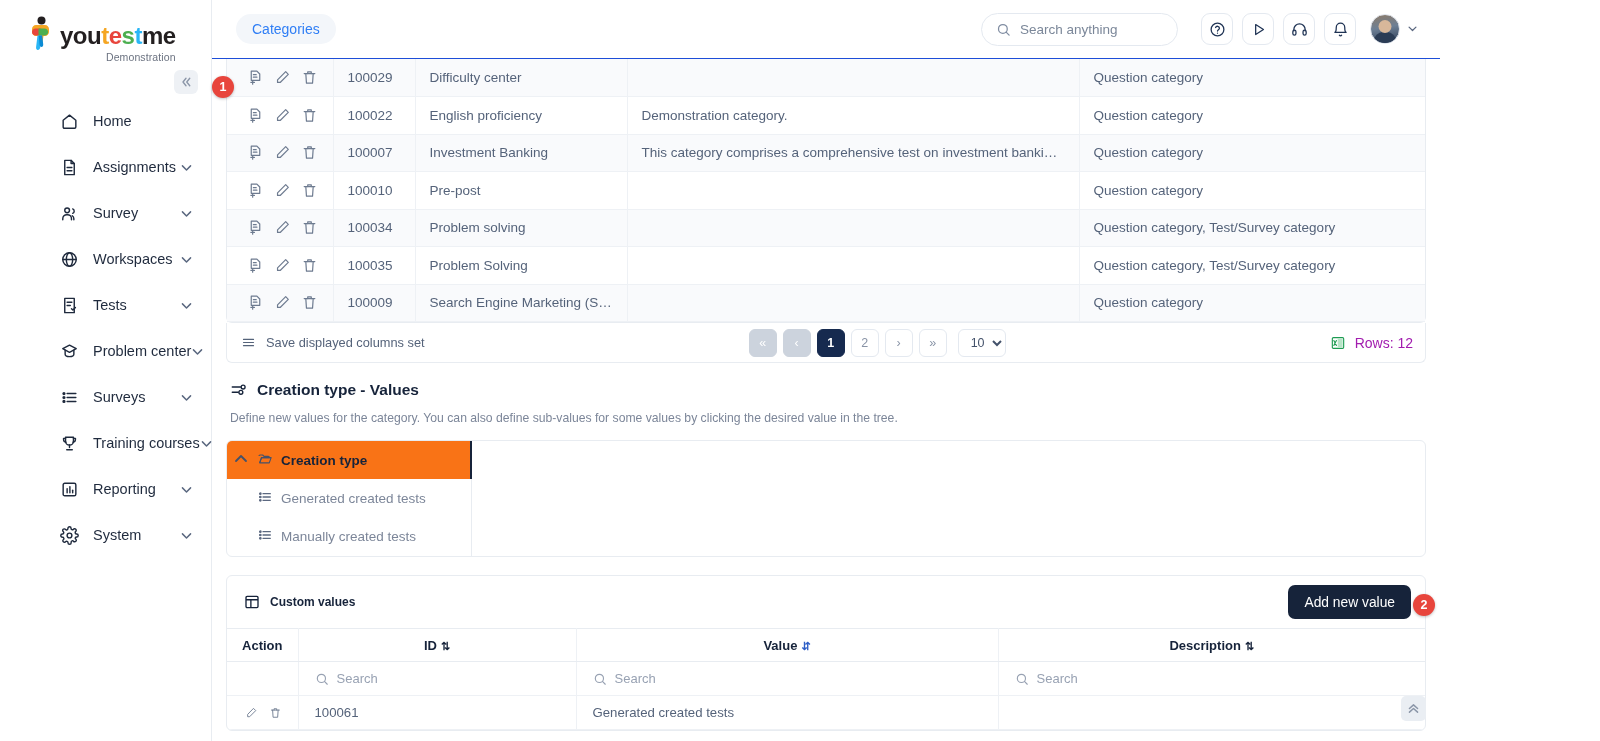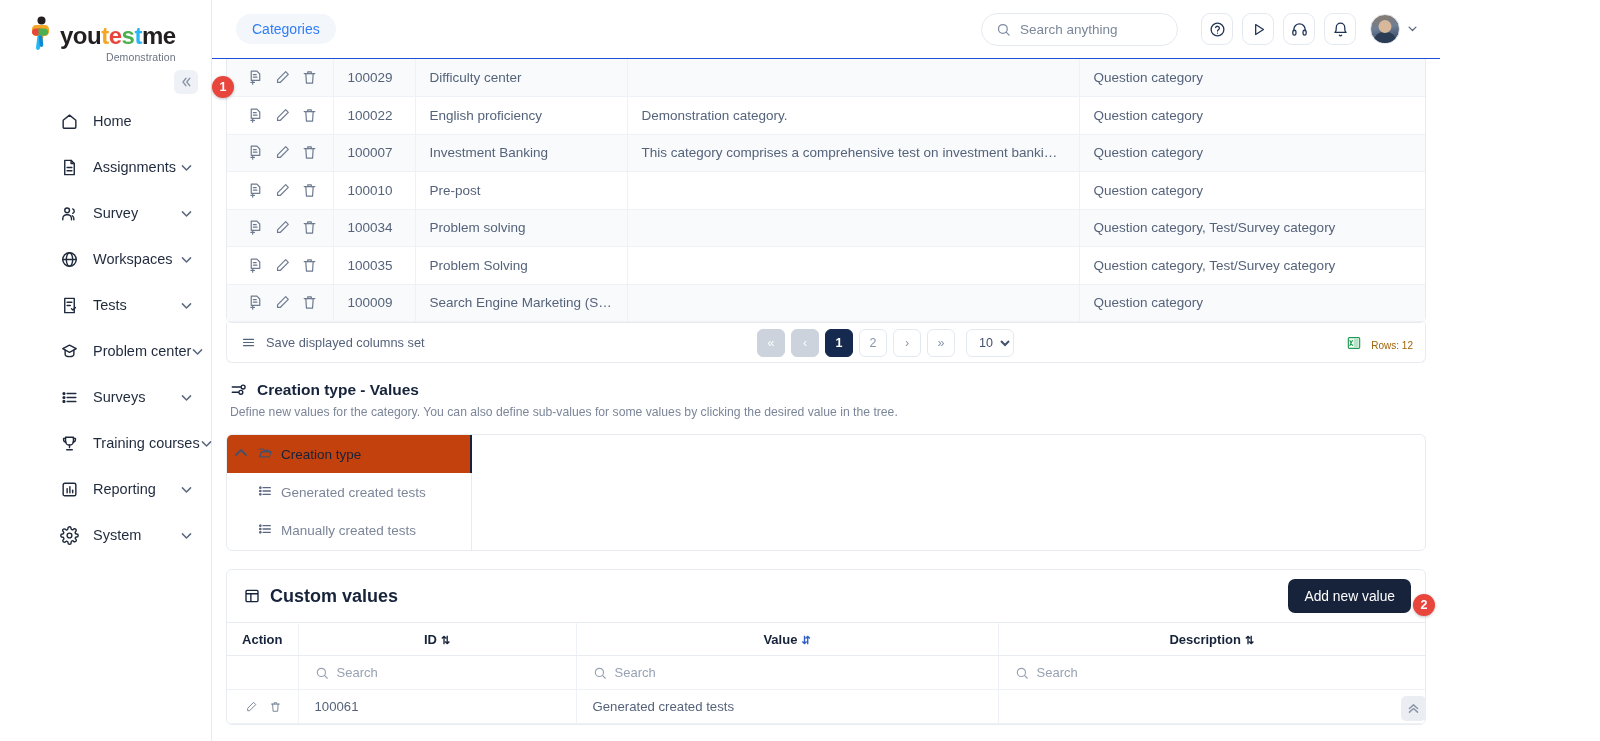--- a/index.html
+++ b/index.html
@@ -140,51 +140,51 @@
     cursor: pointer; padding: 0 6px;
     font-family: "Liberation Sans", sans-serif;
   }
   .pg.disabled { background: #ccd3dd; border-color: #ccd3dd; color: #fff; }
   .pg.active { background: #162a4f; border-color: #162a4f; color: #fff; font-weight: bold; }
   .pg-select {
     height: 28px; border: 1px solid #e4e9f0; border-radius: 6px;
     font-size: 12.5px; color: #44526b; padding: 0 4px 0 8px; margin-left: 5px;
     background: #fff; cursor: pointer; font-family: "Liberation Sans", sans-serif;
   }
-  .rows-info { display: flex; align-items: flex-end; gap: 9px; font-size: 10px; color: #a16207; }
+  .rows-info { display: flex; align-items: flex-end; gap: 9px; font-size: 14px; color: #a21caf; }
   .xls-ico { width: 16px; height: 16px; cursor: pointer; }
 
   
   .section { margin-top: 18px; }
   .section-title {
     display: flex; align-items: center; gap: 9px;
     font-size: 15.5px; font-weight: bold; color: #16233a; padding-left: 4px;
   }
   .section-title svg { width: 18px; height: 18px; }
-  .section-desc { font-size: 12.2px; color: #7c8699; margin-top: 6px; padding-left: 4px; }
+  .section-desc { font-size: 12.2px; color: #7c8699; margin-top: 12px; padding-left: 4px; }
 
   .tree-card {
     margin-top: 15px; border: 1px solid #e8ecf1; border-radius: 6px;
     height: 117px; display: flex; background: #fff; overflow: hidden;
   }
   .tree-left { width: 245px; flex: 0 0 245px; border-right: 1px solid #e8ecf1; }
   .tree-node {
     display: flex; align-items: center; height: 38px; gap: 8px;
     padding-left: 6px; font-size: 13.5px; cursor: pointer;
   }
-  .tree-node.root { background: #c2410c; color: #16233a; font-weight: normal; position: relative; }
+  .tree-node.root { background: #f97316; color: #16233a; font-weight: bold; position: relative; }
   .tree-node.root::after{ content:""; position:absolute; right:-1px; top:0; width:2px; height:38px; background:#16233a;}
   .tree-node.child { padding-left: 30px; color: #7c8699; font-weight: normal; }
   .tree-node svg { width: 16px; height: 16px; flex: 0 0 16px; }
   .tw-caret { color: #44526b; }
 
   
   .cv-card { margin-top: 18px; border: 1px solid #e8ecf1; border-radius: 6px; overflow: hidden; background:#fff;}
   .cv-head { display: flex; align-items: center; height: 52px; padding: 0 14px 0 16px; }
-  .cv-title { display: flex; align-items: center; gap: 9px; font-size: 18px; font-weight: bold; color: #16233a; }
+  .cv-title { display: flex; align-items: center; gap: 9px; font-size: 12px; font-weight: bold; color: #16233a; }
   .cv-title svg { width: 18px; height: 18px; }
   .cv-spacer { flex: 1; }
   .btn-primary {
     background: #16233a; color: #fff; border: none; border-radius: 7px;
     height: 34px; padding: 0 16px; font-size: 13.8px; cursor: pointer;
     font-family: "Liberation Sans", sans-serif;
   }
   table.cv { width: 100%; border-collapse: collapse; table-layout: fixed; }
   table.cv th {
     font-size: 13px; font-weight: bold; color: #16233a; height: 33px;

